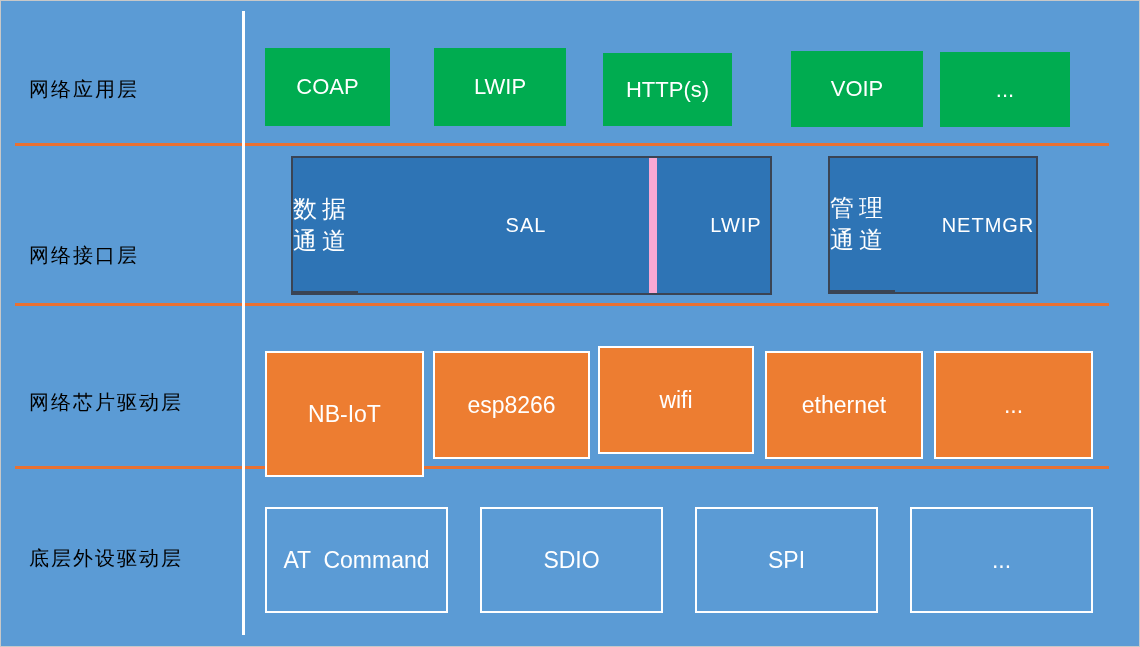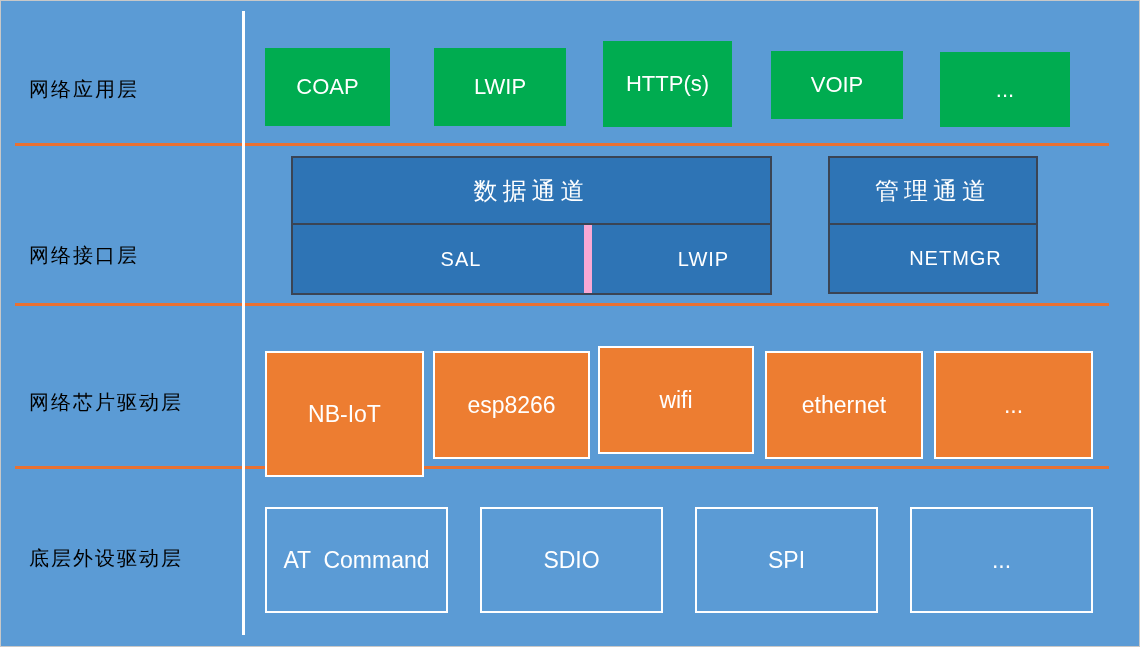--- a/index.html
+++ b/index.html
@@ -16,21 +16,21 @@
   .hline{position:absolute;left:14px;width:1094px;height:3px;background:#E97132;z-index:2;}
   .box{
     position:absolute;box-sizing:border-box;display:flex;align-items:center;justify-content:center;
     color:#ffffff;text-align:center;z-index:4;
   }
   .green{background:#00AC50;font-size:22px;}
   .orange{background:#ED7D31;border:2px solid #ffffff;font-size:23px;}
   .outline{border:2px solid #ffffff;font-size:23px;white-space:pre;}
   .grp{
     position:absolute;box-sizing:border-box;background:#2E74B5;border:2px solid #3A4454;
-    display:flex;flex-direction:column;color:#ffffff;z-index:4;
+    display:flex;flex-direction:row;color:#ffffff;z-index:4;
   }
   .grp-header{
     flex:0 0 65px;display:flex;align-items:center;justify-content:center;
     font-size:24px;letter-spacing:5px;border-bottom:2px solid #3A4454;
   }
   .grp-row{flex:1;display:flex;}
   .grp-cell{
     flex:1;display:flex;align-items:center;justify-content:center;
     font-size:20px;letter-spacing:1px;padding-left:45px;
   }
@@ -47,22 +47,22 @@
   <div class="layer-label" style="top:391px">网络芯片驱动层</div>
   <div class="layer-label" style="top:547px">底层外设驱动层</div>
 
   <div class="vline"></div>
   <div class="hline" style="top:142px"></div>
   <div class="hline" style="top:302px"></div>
   <div class="hline" style="top:465px"></div>
 
   <div class="box green" style="left:264px;top:47px;width:125px;height:78px">COAP</div>
   <div class="box green" style="left:433px;top:47px;width:132px;height:78px">LWIP</div>
-  <div class="box green" style="left:602px;top:40px;width:129px;height:86px">HTTP(s)</div>
-  <div class="box green" style="left:770px;top:50px;width:132px;height:68px">VOIP</div>
+  <div class="box green" style="left:602px;top:52px;width:129px;height:73px">HTTP(s)</div>
+  <div class="box green" style="left:790px;top:50px;width:132px;height:76px">VOIP</div>
   <div class="box green" style="left:939px;top:51px;width:130px;height:75px">...</div>
 
   <div class="grp" style="left:290px;top:155px;width:481px;height:139px">
     <div class="grp-header">数据通道</div>
     <div class="grp-row">
       <div class="grp-cell fixed">SAL</div>
       <div class="grp-cell">LWIP</div>
     </div>
   </div>
 

